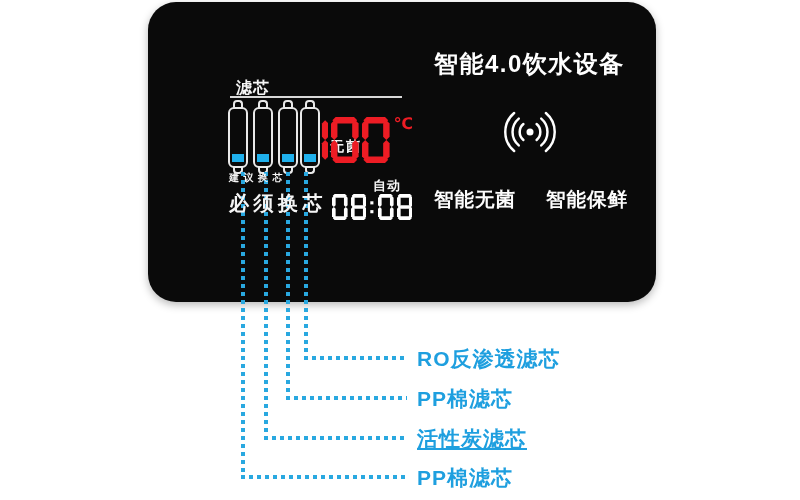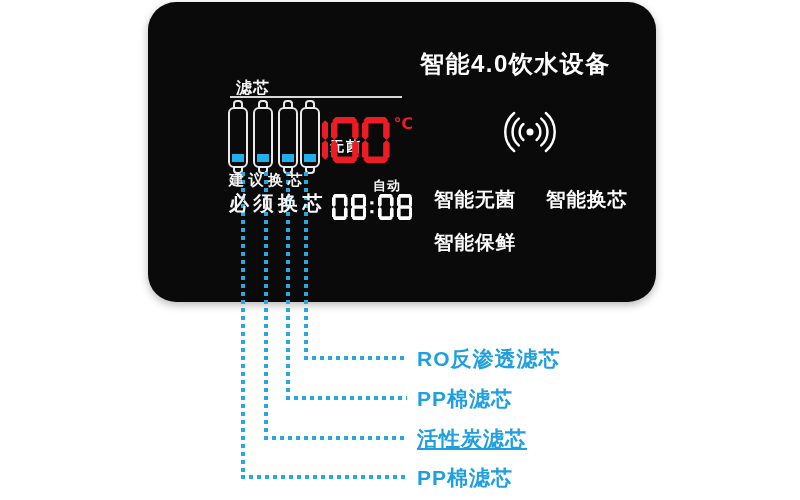--- a/index.html
+++ b/index.html
@@ -19,29 +19,29 @@
   
   .cartridge{top:98px;width:20px;height:74px;}
   .cart-cap{left:50%;top:0;transform:translateX(-50%);width:10px;height:9px;
     border:2px solid #e9e9e9;border-bottom:none;border-radius:4px 4px 0 0;box-sizing:border-box;}
   .cart-body{left:0;top:7px;width:20px;height:61px;border:2px solid #e9e9e9;
     border-radius:6px;box-sizing:border-box;background:#0a0a0a;}
   .cart-fill{left:2px;right:2px;bottom:4px;height:8px;background:#1fb0ec;}
   .cart-nub{left:50%;bottom:0;transform:translateX(-50%);width:10px;height:8px;
     border:2px solid #e9e9e9;border-top:none;border-radius:0 0 4px 4px;box-sizing:border-box;}
   .c1{left:80px;} .c2{left:105px;} .c3{left:130px;} .c4{left:152px;}
-  .status-line1{left:81px;top:169px;font-size:15px;font-weight:bold;letter-spacing:4.5px;z-index:8;}
+  .status-line1{left:81px;top:169px;font-size:10px;font-weight:bold;letter-spacing:4.5px;z-index:8;}
   .status-line2{left:81px;top:188px;font-size:20px;font-weight:bold;letter-spacing:4.5px;z-index:8;}
   .sterile-label{left:182px;top:96px;font-size:14px;font-weight:bold;letter-spacing:2px;margin-top:40px;}
   .temp-display{left:173px;top:115px;display:flex;align-items:flex-start;}
   .temp-unit{position:static;color:#ed1c24;font-size:16px;font-weight:bold;margin-left:1px;margin-top:-3px;}
   .auto-label{left:225px;top:175px;font-size:13px;font-weight:bold;letter-spacing:1px;}
   .clock-display{left:184px;top:192px;display:flex;align-items:center;}
   .seg-display svg{margin-right:3px;display:block;position:static;}
-  .panel-title{left:272px;top:46px;font-size:24px;font-weight:bold;letter-spacing:1.5px;color:#fff;white-space:nowrap;}
+  .panel-title{left:286px;top:46px;font-size:24px;font-weight:bold;letter-spacing:1.5px;color:#fff;white-space:nowrap;}
   .wifi-icon{left:348px;top:107px;}
   .features{left:286px;top:184px;display:grid;grid-template-columns:auto auto;
     column-gap:30px;row-gap:16px;}
   .feature{position:static;color:#fdfdfd;font-size:19.5px;font-weight:bold;letter-spacing:1px;white-space:nowrap;}
   
   .dotted-v{position:absolute;width:4px;z-index:5;
     background-image:repeating-linear-gradient(to bottom,#29a8e0 0 4px,transparent 4px 8px);}
   .dotted-h{position:absolute;height:4px;z-index:5;
     background-image:repeating-linear-gradient(to right,#29a8e0 0 4px,transparent 4px 8px);}
   .callout-label{position:absolute;left:417px;color:#1e9fdf;font-size:21px;font-weight:bold;
@@ -165,21 +165,20 @@
     <path d="M 26.6 29.7 A 10 10 0 0 1 26.6 14.3" stroke="#ffffff" stroke-width="2.4" stroke-linecap="round"></path>
     <path d="M 39.4 14.3 A 10 10 0 0 1 39.4 29.7" stroke="#ffffff" stroke-width="2.4" stroke-linecap="round"></path>
     <path d="M 22.1 35.0 A 17 17 0 0 1 22.1 9.0" stroke="#ffffff" stroke-width="2.4" stroke-linecap="round"></path>
     <path d="M 43.9 9.0 A 17 17 0 0 1 43.9 35.0" stroke="#ffffff" stroke-width="2.4" stroke-linecap="round"></path>
     <path d="M 17.6 40.4 A 24 24 0 0 1 17.6 3.6" stroke="#ffffff" stroke-width="2.4" stroke-linecap="round"></path>
     <path d="M 48.4 3.6 A 24 24 0 0 1 48.4 40.4" stroke="#ffffff" stroke-width="2.4" stroke-linecap="round"></path>
   </svg>
 
   <div class="features">
     <span class="feature">智能无菌</span>
-    <span class="feature">智能换芯</span>
     <span class="feature">智能保鲜</span>
   </div>
 </div>
 
 <div class="dotted-v" style="left:304px;top:172px;height:188px;"></div>
 <div class="dotted-h" style="left:304px;top:356px;width:103px;"></div>
 <div class="callout-label" style="top:345px;">RO反渗透滤芯</div>
 
 <div class="dotted-v" style="left:286px;top:172px;height:228px;"></div>
 <div class="dotted-h" style="left:286px;top:396px;width:121px;"></div>

